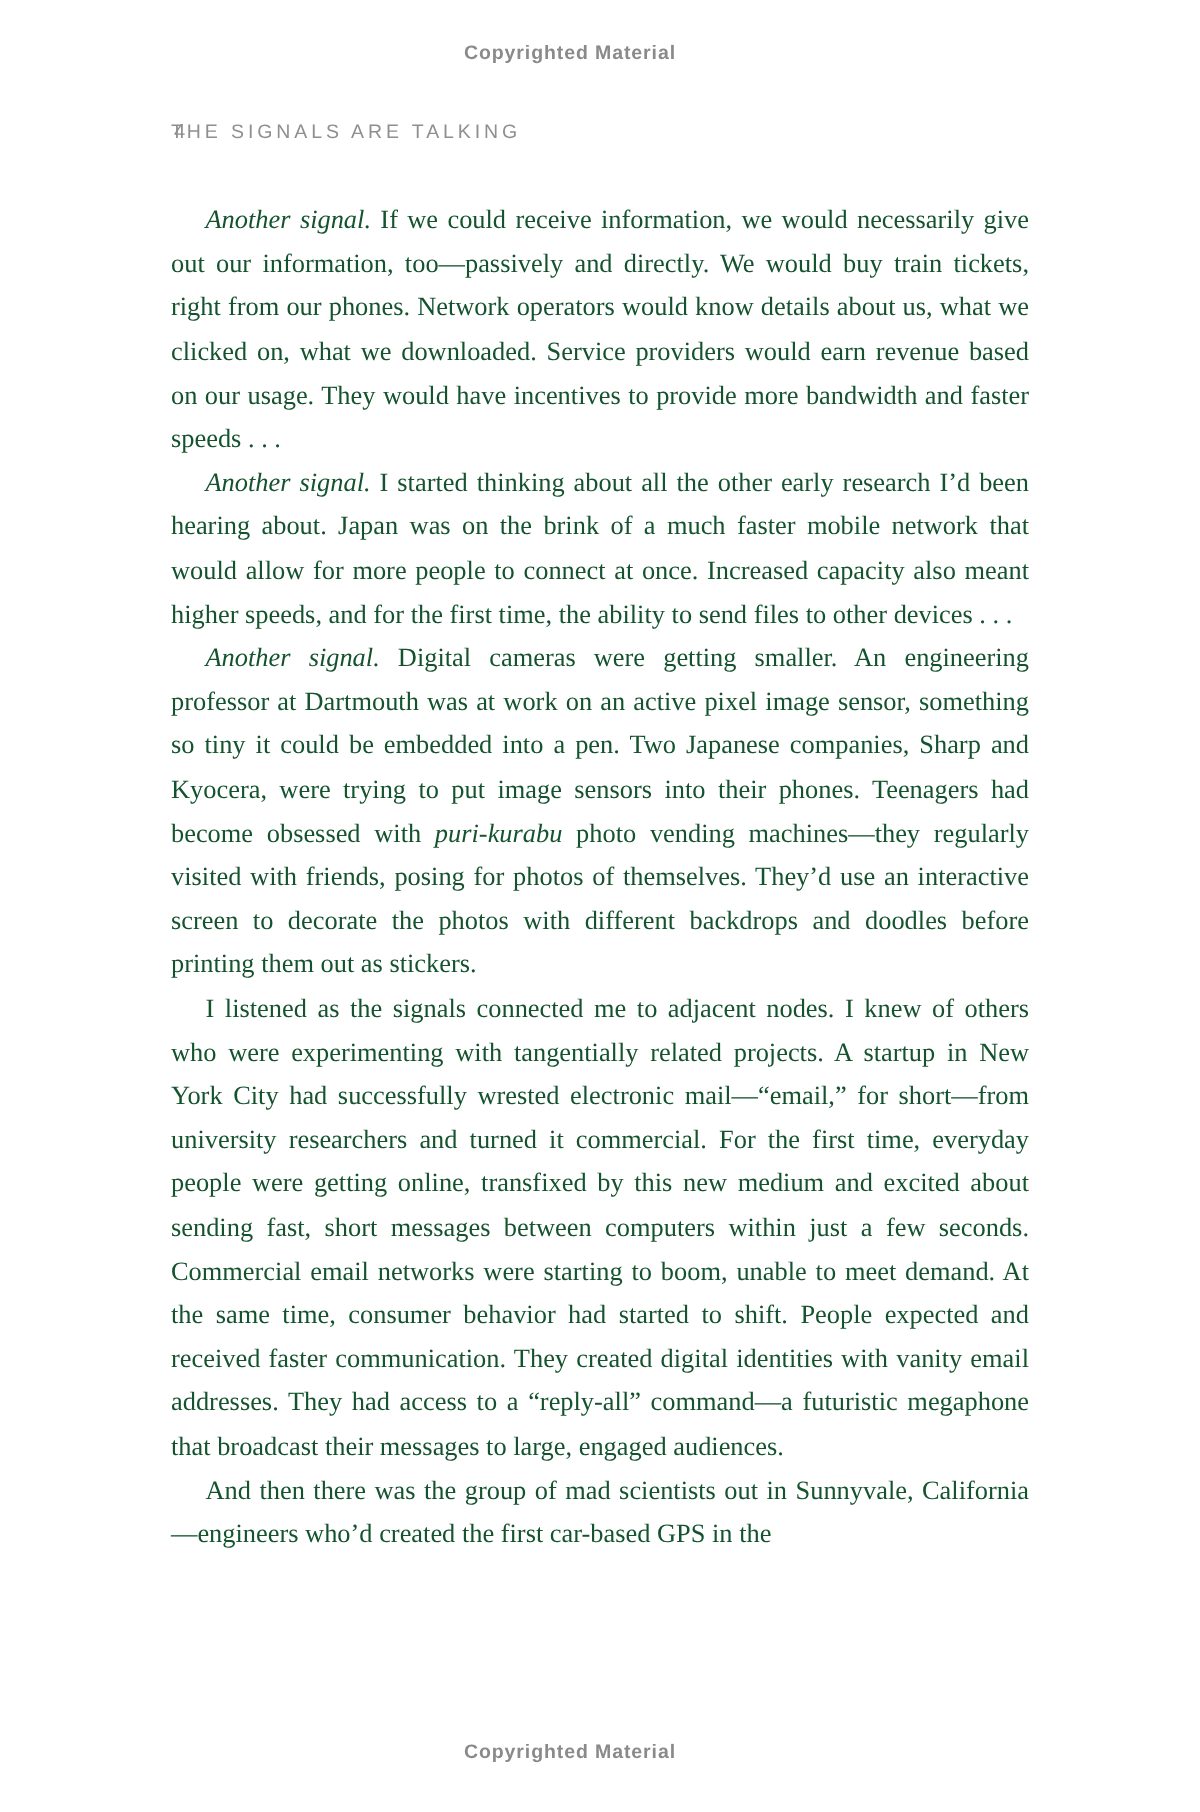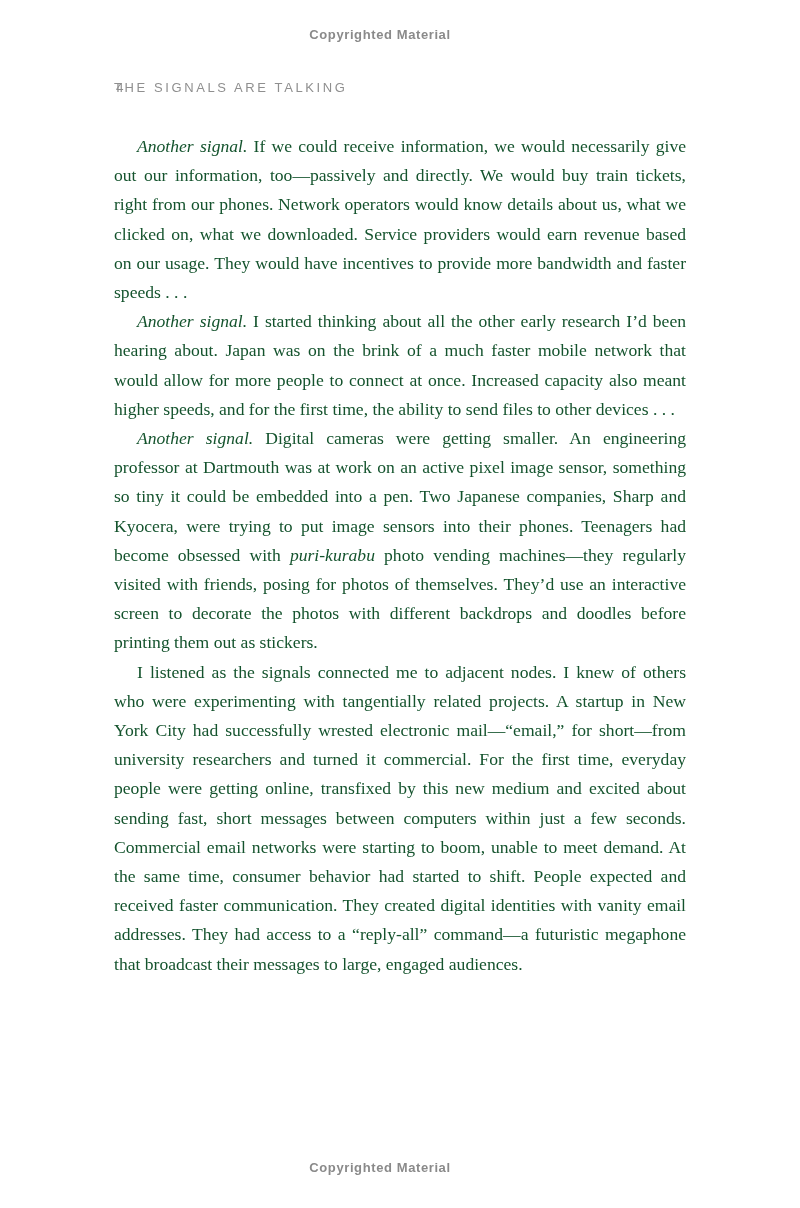--- a/index.html
+++ b/index.html
@@ -86,17 +86,18 @@
   <div class="header-row">
     <span class="page-number">4</span>
     <span class="running-header">THE SIGNALS ARE TALKING</span>
   </div>
 
   <div class="body-text">
       <p class="para"><em>Another signal.</em><span> If we could receive information, we would necessarily give out our information, too—passively and directly. We would buy train tickets, right from our phones. Network operators would know details about us, what we clicked on, what we downloaded. Service providers would earn revenue based on our usage. They would have incentives to provide more bandwidth and faster speeds . . .</span></p>
       <p class="para"><em>Another signal.</em><span> I started thinking about all the other early research I’d been hearing about. Japan was on the brink of a much faster mobile network that would allow for more people to connect at once. Increased capacity also meant higher speeds, and for the first time, the ability to send files to other devices . . .</span></p>
       <p class="para"><em>Another signal.</em><span> Digital cameras were getting smaller. An engineering professor at Dartmouth was at work on an active pixel image sensor, something so tiny it could be embedded into a pen. Two Japanese companies, Sharp and Kyocera, were trying to put image sensors into their phones. Teenagers had become obsessed with </span><em>puri-kurabu</em><span> photo vending machines—they regularly visited with friends, posing for photos of themselves. They’d use an interactive screen to decorate the photos with different backdrops and doodles before printing them out as stickers.</span></p>
       <p class="para"><span>I listened as the signals connected me to adjacent nodes. I knew of others who were experimenting with tangentially related projects. A startup in New York City had successfully wrested electronic mail—“email,” for short—from university researchers and turned it commercial. For the first time, everyday people were getting online, transfixed by this new medium and excited about sending fast, short messages between computers within just a few seconds. Commercial email networks were starting to boom, unable to meet demand. At the same time, consumer behavior had started to shift. People expected and received faster communication. They created digital identities with vanity email addresses. They had access to a “reply-all” command—a futuristic megaphone that broadcast their messages to large, engaged audiences.</span></p>
+      <p class="para"><span>And then there was the group of mad scientists out in Sunnyvale, California—engineers who’d created the first car-based GPS in the</span></p>
     </div>
 
   <div class="copyright-notice copyright-bottom">Copyrighted Material</div>
 
 </div>
 
 </body></html>

